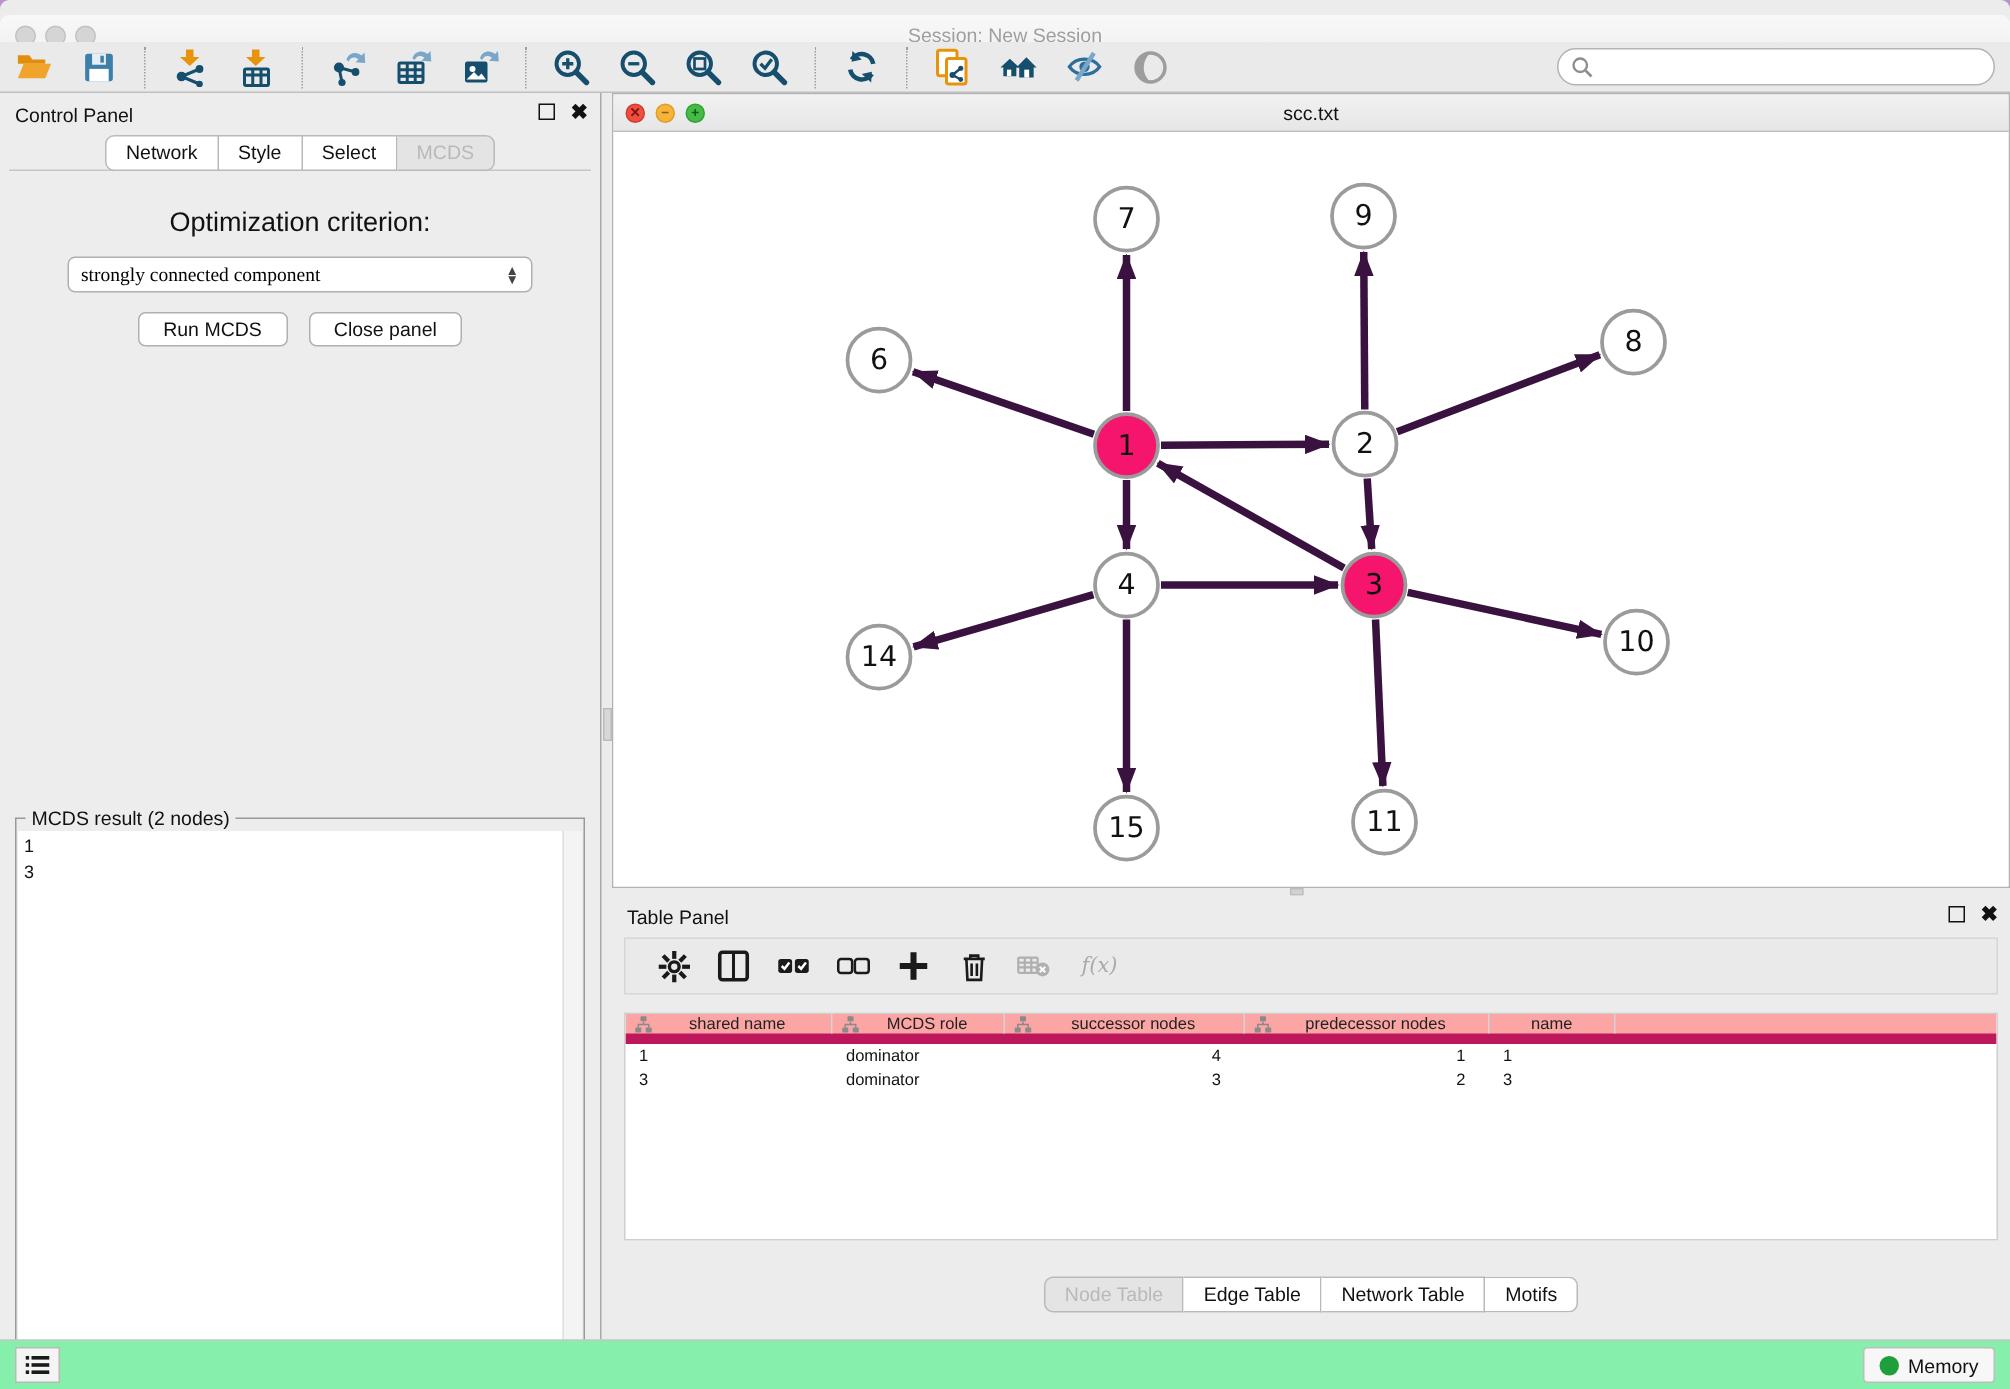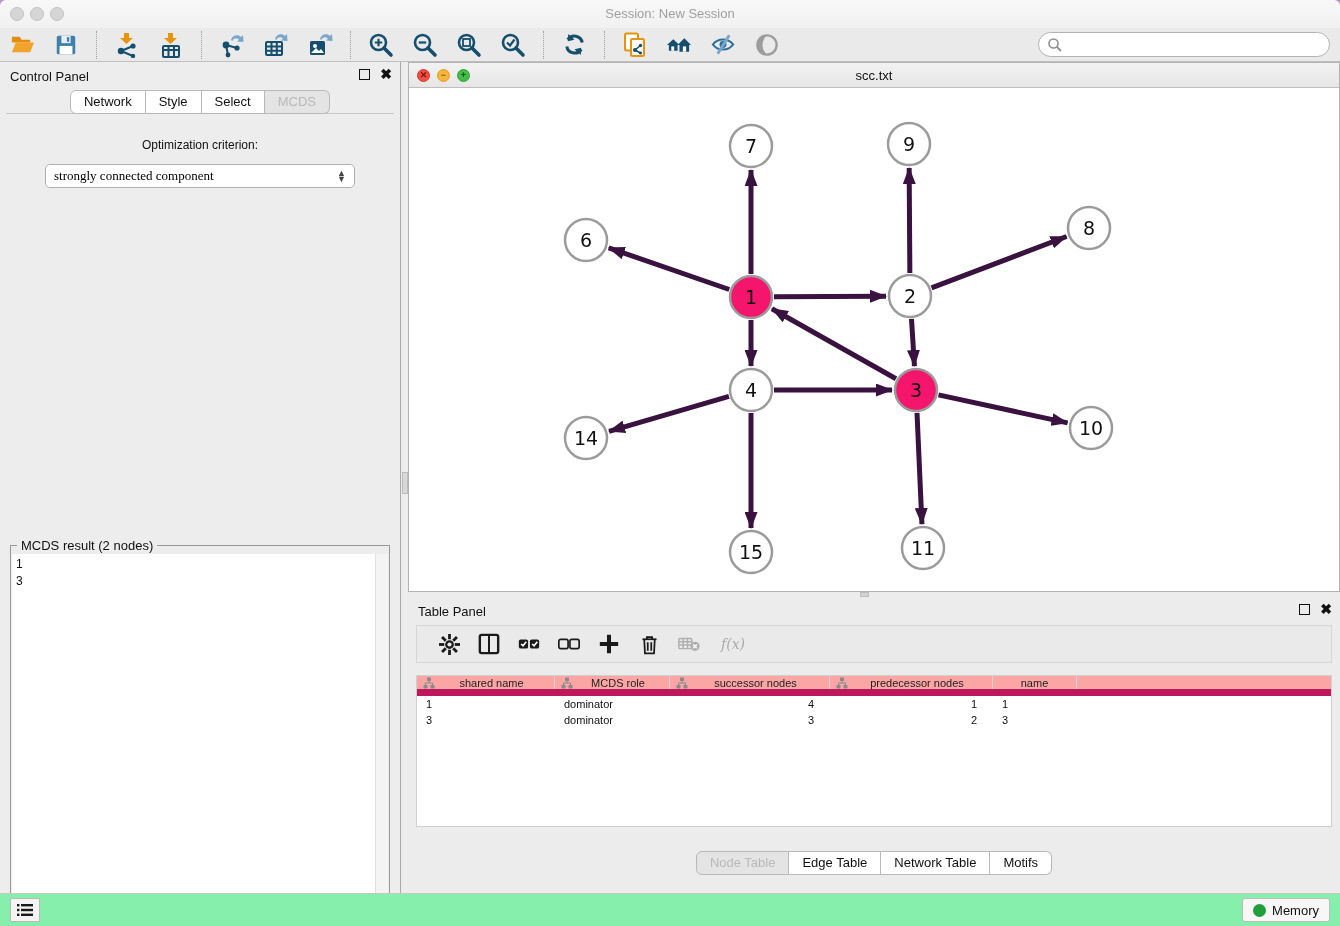--- a/index.html
+++ b/index.html
@@ -1,21 +1,21 @@
 <!DOCTYPE html>
 <html><head>
 <meta charset="utf-8">
 <style>
   * { margin:0; padding:0; box-sizing:border-box; }
   html,body { width:1340px; height:926px; }
   body { background:#b793c9; font-family:"Liberation Sans", sans-serif; position:relative; overflow:hidden; }
   .app-window { position:absolute; inset:0; background:#ececec; border-radius:6px 6px 0 0; overflow:hidden; }
 
   
-  .titlebar { position:absolute; left:0; top:0; right:0; height:28px;
+  .titlebar { position:absolute; left:0; top:10px; right:0; height:28px;
     background:linear-gradient(#f8f8f8,#f1f1f1); border-radius:6px 6px 0 0; }
   .traffic { position:absolute; top:7px; width:14px; height:14px; border-radius:50%;
     background:#d5d5d5; border:1px solid #c2c2c2; }
   .t1{left:10px} .t2{left:30px} .t3{left:50px}
   .titlebar-title { position:absolute; left:0; right:0; top:6px; text-align:center;
     font-size:13px; color:#9f9f9f; }
 
   
   .toolbar { position:absolute; left:0; top:28px; right:0; height:34px; background:#eaeaea;
     border-bottom:1px solid #bfbfbf; display:flex; align-items:center; }
@@ -34,21 +34,21 @@
   .close-glyph { font-size:14px; font-weight:bold; color:#111; line-height:11px; }
 
   .tabs-row { text-align:center; height:24px; position:relative; z-index:2; }
   .tab { display:inline-block; font-size:13px; padding:3px 13px 4px; background:#fff;
     border:1px solid #b9b9b9; border-left-width:0; color:#111; vertical-align:top; }
   .tab.first { border-left-width:1px; border-radius:6px 0 0 6px; }
   .tab.last  { border-radius:0 6px 6px 0; }
   .tab.active { background:#e4e4e4; color:#b9b9b9; }
   .cp-body { position:absolute; left:6px; right:6px; top:51px; bottom:6px;
     border-top:1px solid #c6c6c6; }
-  .opt-label { text-align:center; font-size:12px; margin-top:24px; color:#111; }
+  .opt-label { text-align:center; font-size:18px; margin-top:24px; color:#111; }
   .criterion-select { margin:12px auto 0; width:310px; height:24px; background:#fff;
     border:1px solid #b0b0b0; border-radius:5px; display:flex; align-items:center;
     padding:0 8px; font-size:13px; }
   .criterion-select .sel-text { flex:1;font-family:Liberation Serif, serif; }
   .spinner { display:flex; flex-direction:column; line-height:6px; font-size:9px; color:#444; }
   .btn-row { display:flex; justify-content:center; gap:14px; margin-top:13px; }
   .cp-btn { background:#fff; border:1px solid #b0b0b0; border-radius:5px; height:23px;
     padding:0 16px; font-size:13px; color:#111; font-family:"Liberation Sans",sans-serif; }
 
   .result-group { position:absolute; left:4px; right:4px; top:431px; height:380px;
@@ -277,20 +277,24 @@
       <span class="tab first">Network</span><span class="tab">Style</span><span class="tab">Select</span><span class="tab last active">MCDS</span>
     </div>
     <div class="cp-body">
       <div class="opt-label">Optimization criterion:</div>
       <div class="criterion-select">
         <span class="sel-text">strongly connected component</span>
         <span class="spinner">
             <span>▲</span>
             <span>▼</span>
           </span>
+      </div>
+      <div class="btn-row">
+        <button class="cp-btn">Run MCDS</button>
+        <button class="cp-btn">Close panel</button>
       </div>
       <div class="result-group">
         <span class="result-legend">MCDS result (2 nodes)</span>
         <div class="result-inner">
           <div class="result-text">
             <div>1</div>
             <div>3</div>
           </div>
           <div class="result-scrollbar"></div>
         </div>

